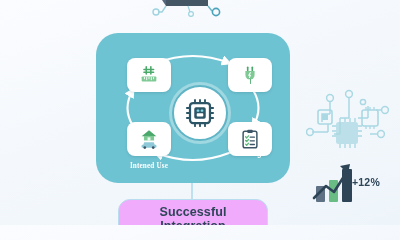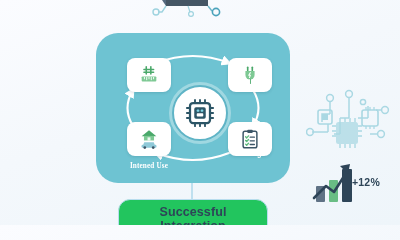--- a/index.html
+++ b/index.html
@@ -18,21 +18,21 @@
     position:absolute;left:96px;top:33px;width:194px;height:150px;
     background:#6ec3d2;border-radius:22px;
   }
 
   
   .connector{position:absolute;left:191px;top:183px;width:2px;height:17px;background:#bfe0ef;}
 
   
   .result-box{
     position:absolute;left:118px;top:199px;width:150px;height:40px;
-    background:#22c55e;border:1.6px solid #b8ddee;border-radius:12px;
+    background:#f0abfc;border:1.6px solid #b8ddee;border-radius:12px;
     display:flex;align-items:flex-start;justify-content:center;
     padding-top:5px;box-sizing:border-box;
   }
   .result-text{
     color:#2e4558;font-size:12.5px;font-weight:700;line-height:14px;
     text-align:center;letter-spacing:.1px;
   }
 
   
   .card{

